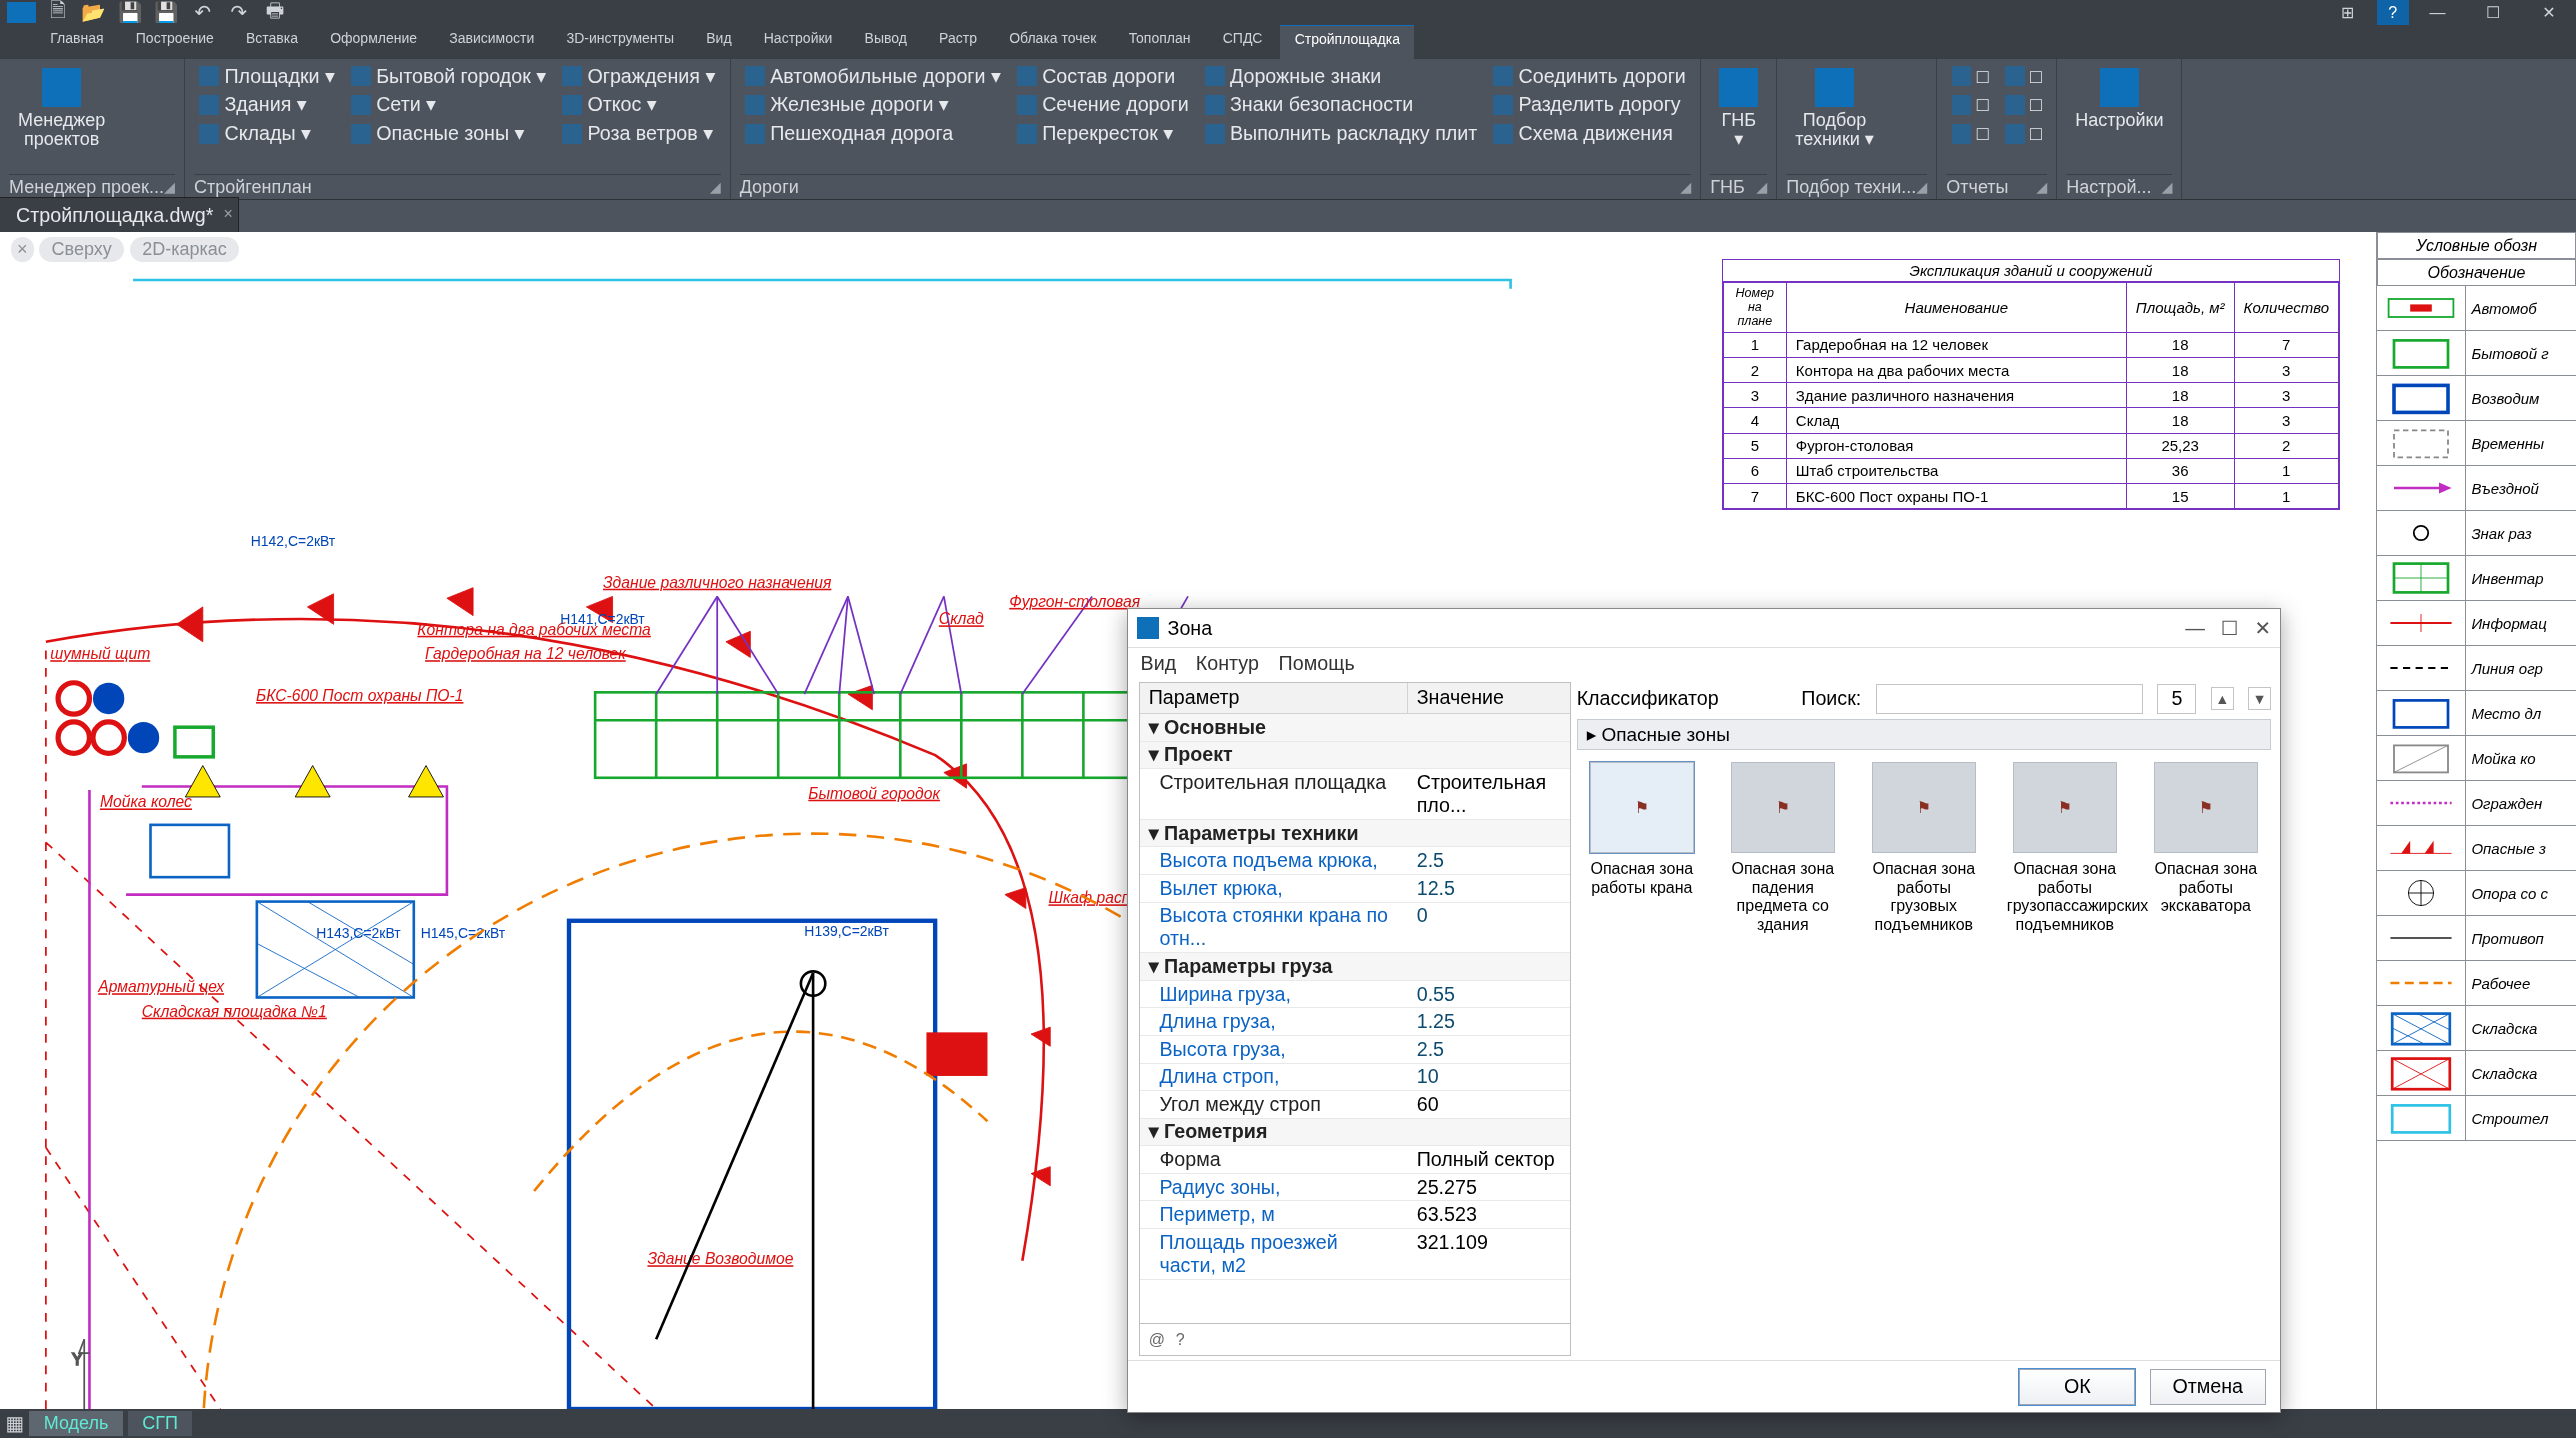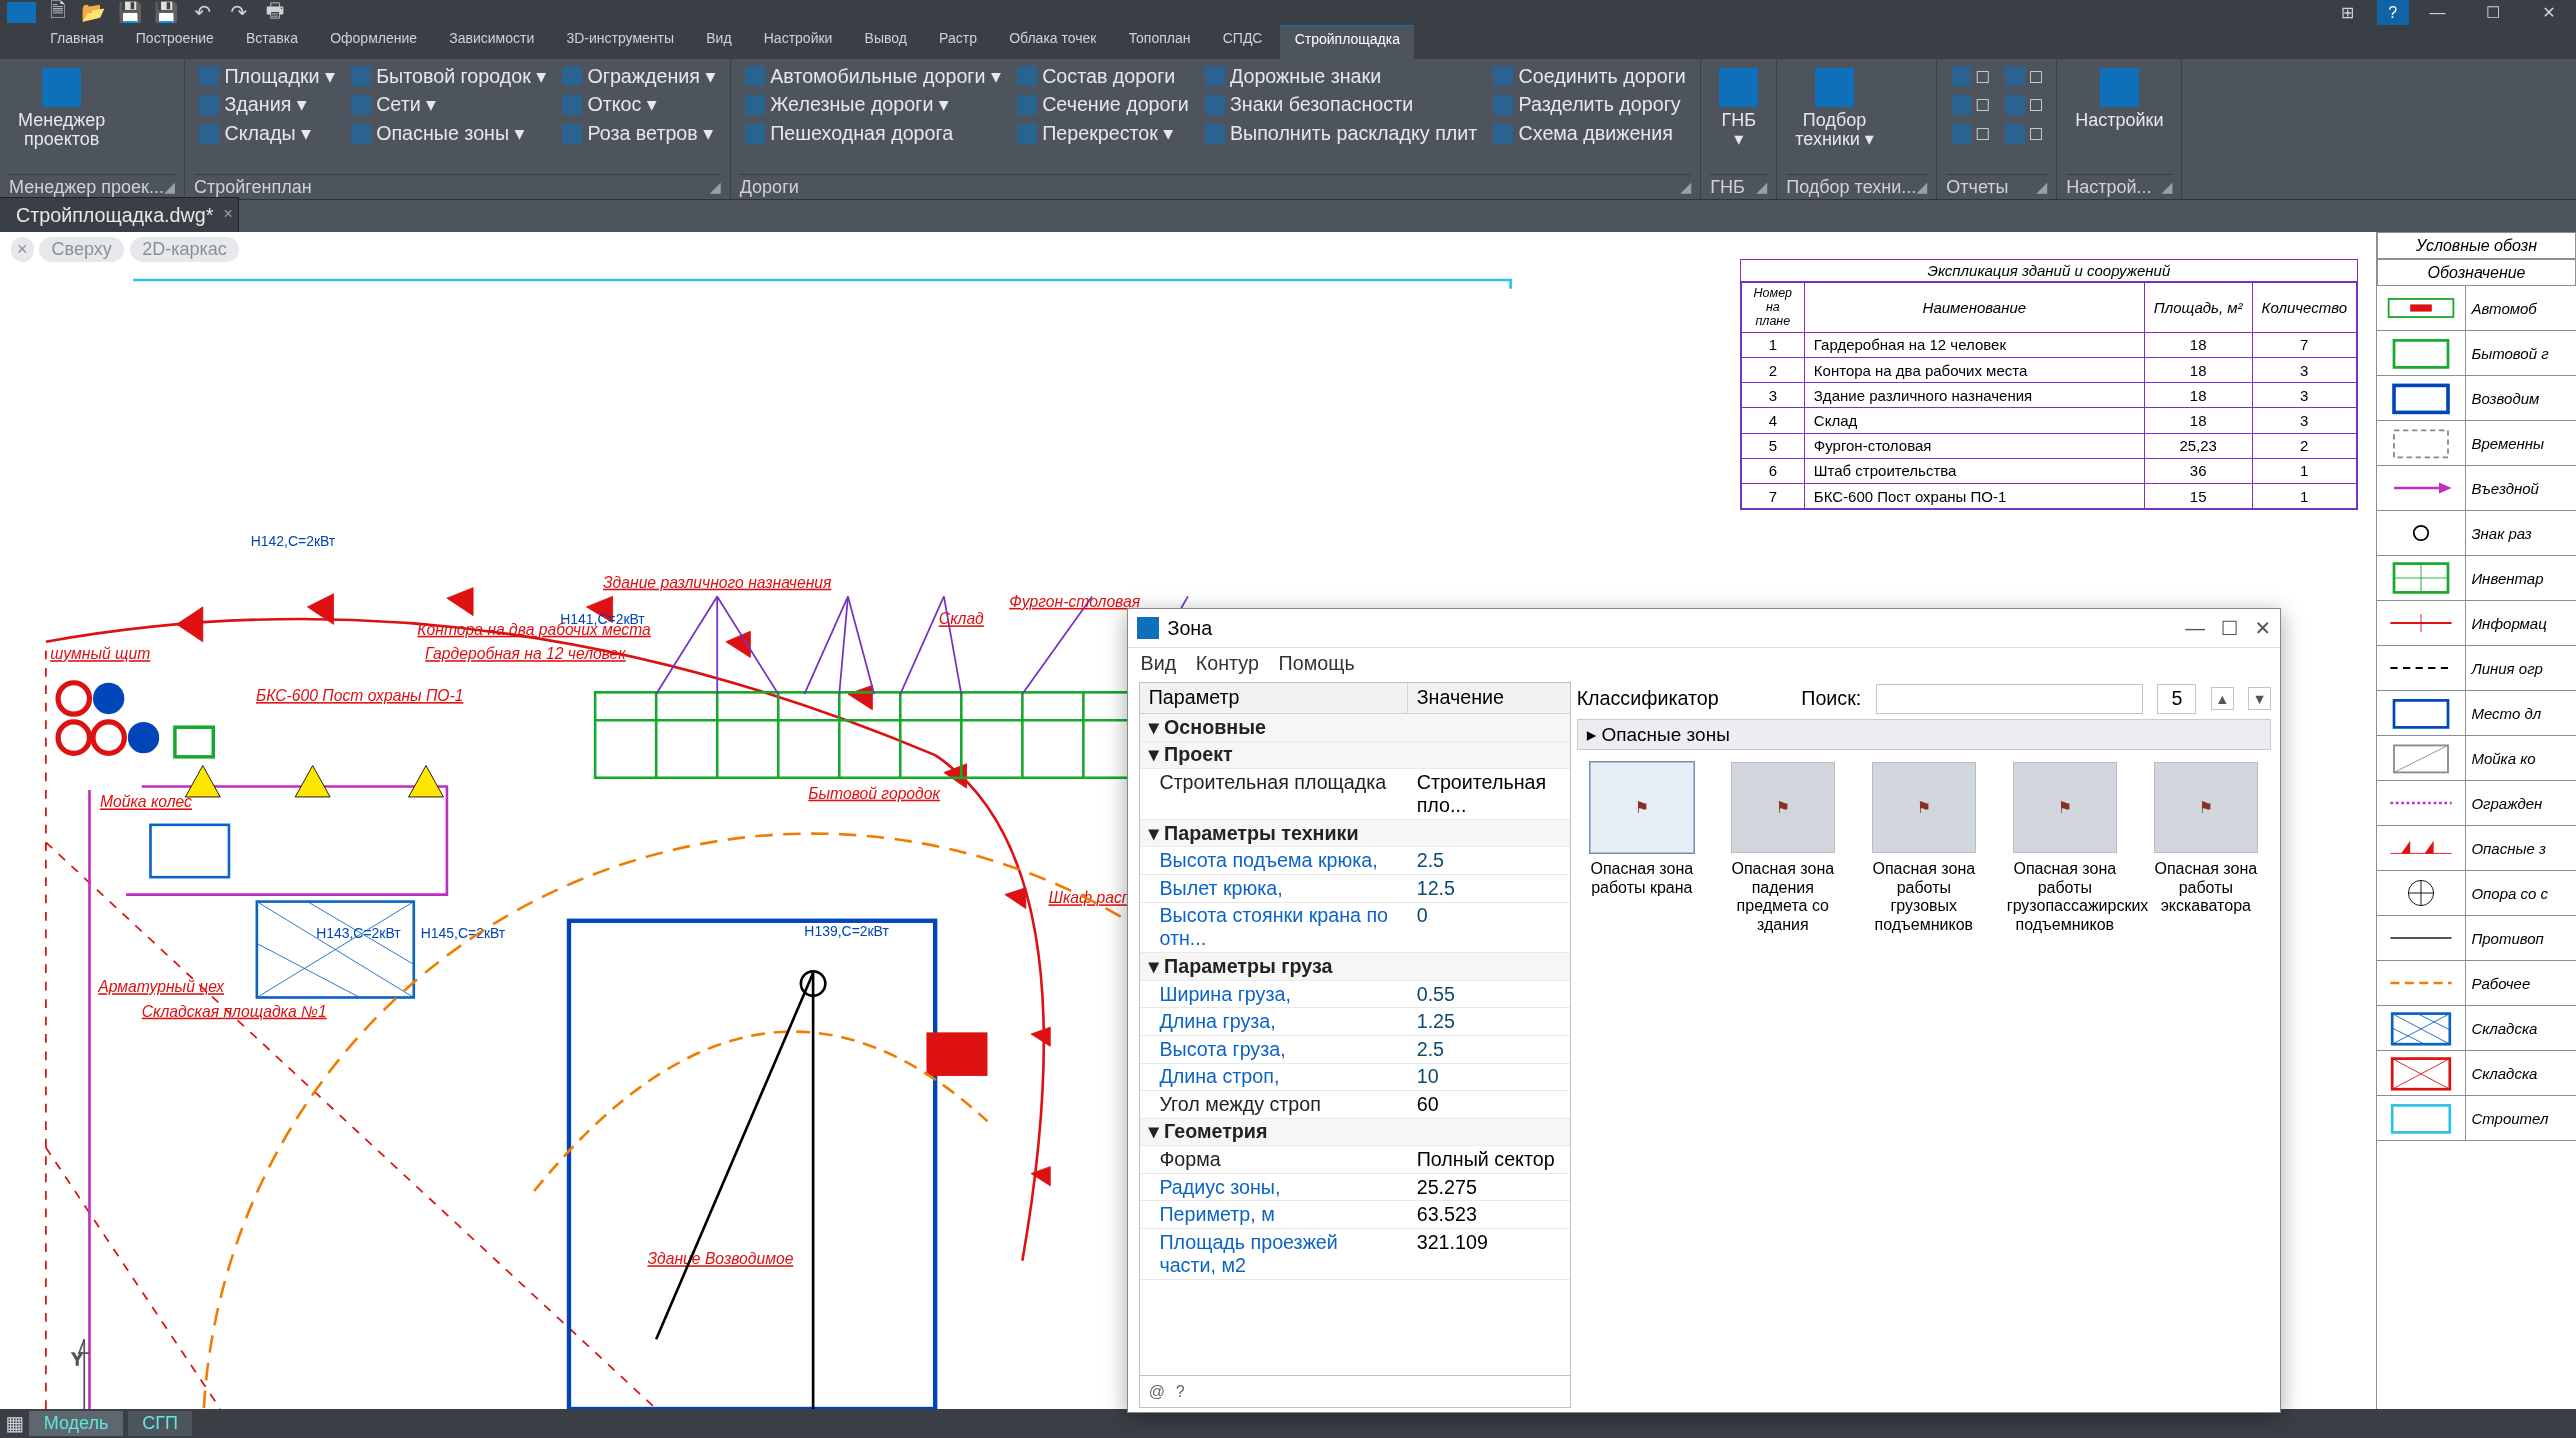--- a/index.html
+++ b/index.html
@@ -46,21 +46,21 @@
 .canvas svg.drawing { position:absolute; inset:0; width:100%; height:100%; }
 
 
 .legend-strip { width:200px; border-left:0.9px solid #8a8f97; background:#fff; font-size:16px; }
 .legend-strip .lhead { border:0.9px solid #8a8f97; text-align:center; padding:3.6px; font-style:italic; }
 .legend-strip .lrow { display:flex; border-bottom:0.9px solid #8a8f97; height:45px; align-items:center; }
 .legend-strip .lrow .sym { width:89px; border-right:0.9px solid #8a8f97; height:100%; display:flex; align-items:center; justify-content:center; }
 .legend-strip .lrow .lbl { flex:1; padding:1.8px 5.4px; font-style:italic; font-size:15px; white-space:nowrap; overflow:hidden; }
 
 
-.expl-table { position:absolute; right:18px; top:27px; border:1.8px solid #7532c2; background:#fff; font-size:15px; }
+.expl-table { position:absolute; right:36px; top:27px; border:1.8px solid #7532c2; background:#fff; font-size:15px; }
 .expl-table .caption { text-align:center; font-style:italic; padding:1.8px 7.2px; border-bottom:1.8px solid #7532c2; }
 .expl-table table { border-collapse:collapse; }
 .expl-table th, .expl-table td { border:0.9px solid #7532c2; padding:3.6px 9px; font-weight:normal; }
 .expl-table th { font-style:italic; text-align:center; }
 .expl-table td:nth-child(1), .expl-table td:nth-child(3), .expl-table td:nth-child(4){ text-align:center; }
 
 
 .dialog { position:absolute; left:1127px; top:608px; width:1154px; height:805px; background:#fff; border:0.9px solid #888; box-shadow:0 5.4px 21.5px rgba(0,0,0,0.35); display:flex; flex-direction:column; font-size:19.7px; z-index:900; }
 .dialog .dlg-title { height:39px; display:flex; align-items:center; padding:0 9px; border-bottom:0.9px solid #ddd; gap:9px; }
 .dialog .dlg-title .ico { width:21.5px; height:21.5px; background:#0e70b8; }
@@ -844,20 +844,24 @@
               <div class="timg">⚑</div>
               <div>Опасная зона работы грузопассажирских подъемников</div>
             </div>
             <div class="tile">
               <div class="timg">⚑</div>
               <div>Опасная зона работы экскаватора</div>
             </div>
           </div>
     </div>
   </div>
+  <div class="dlg-footer">
+    <button class="primary">ОК</button>
+    <button>Отмена</button>
+  </div>
 </div>
 
 <div class="statusbar">
   <span style="color:#cfd2d7">▦</span>
   <span class="sbtn active">Модель</span>
   <span class="sbtn">СГП</span>
 </div>
 
 </div>
 

